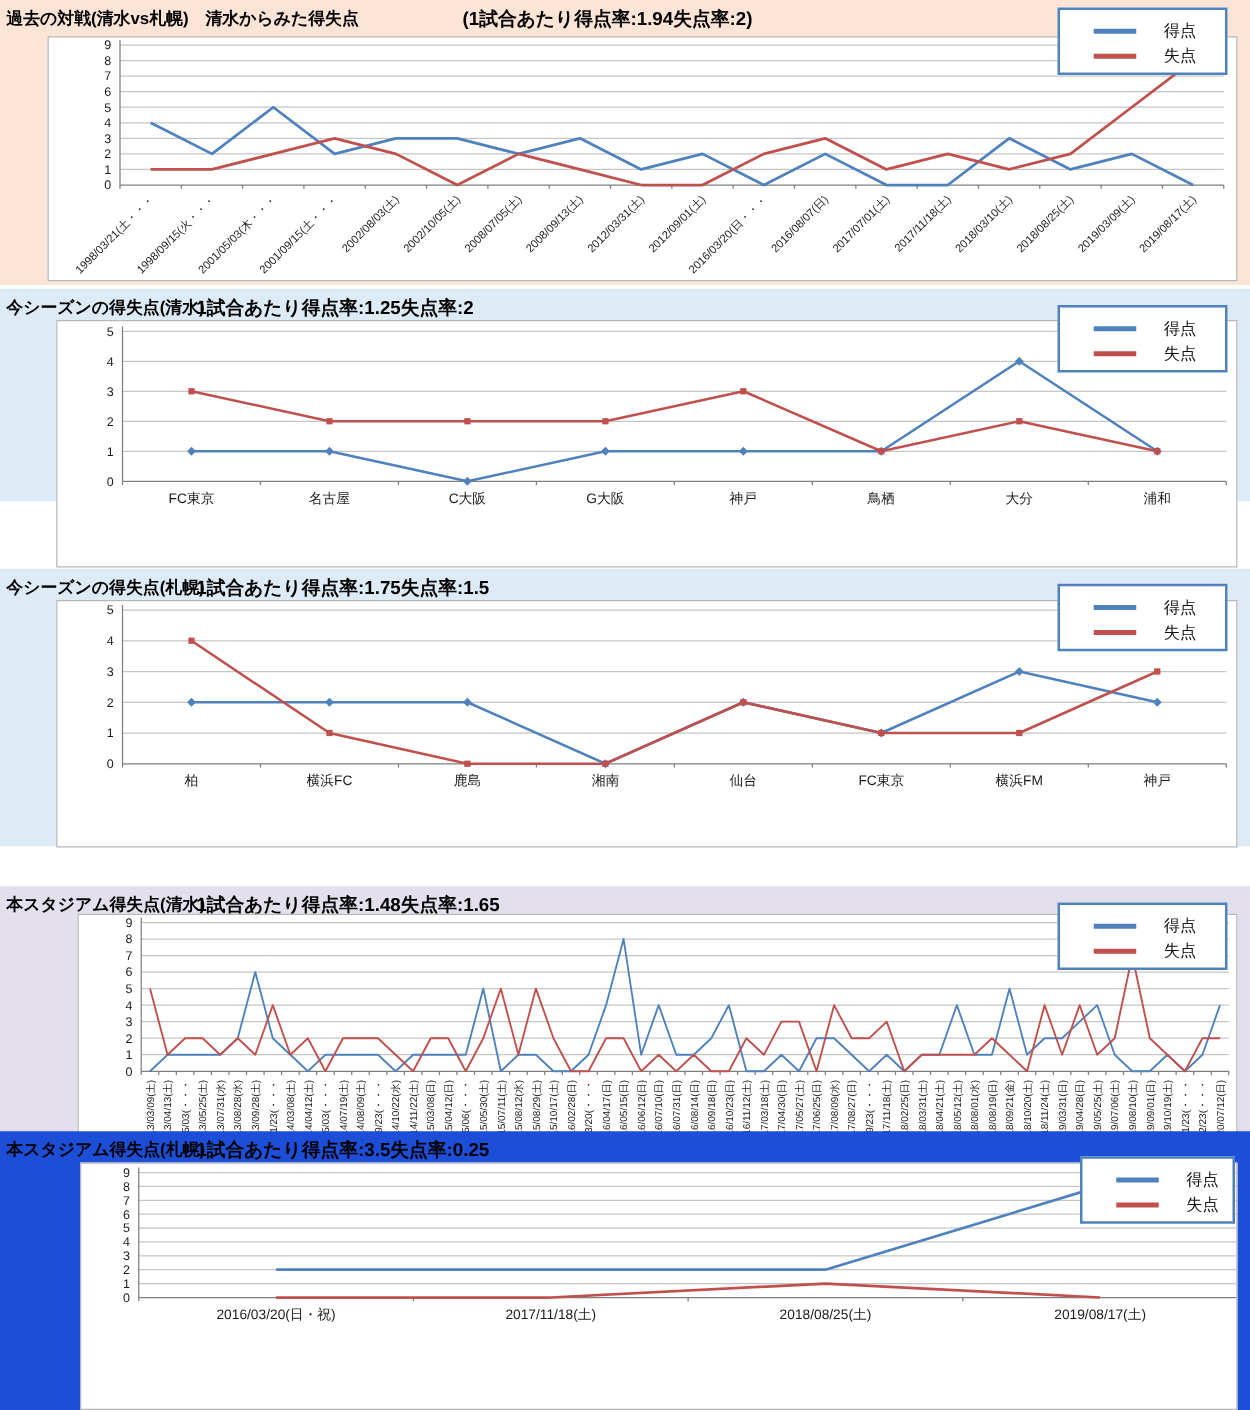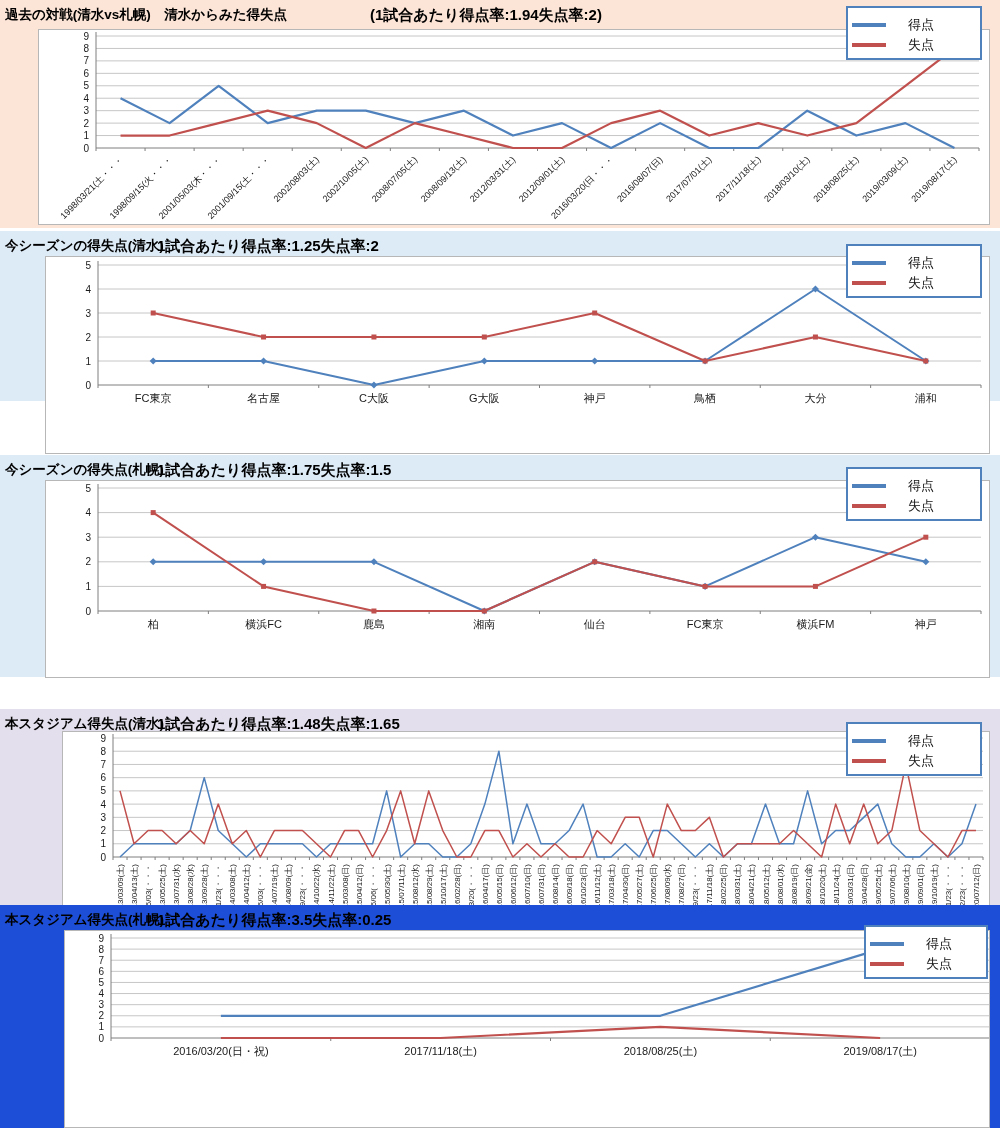--- a/index.html
+++ b/index.html
@@ -20,21 +20,21 @@
   #sec2 .sec-rate,#sec3 .sec-rate,#sec4 .sec-rate,#sec5 .sec-rate{left:157px;}
   .chart-panel{position:absolute;background:#ffffff;border:1px solid #b7b7b7;overflow:hidden;}
   #panel1{left:38px;top:29px;width:950px;height:194px;}
   #panel2{left:45px;top:25px;width:943px;height:196px;}
   #panel3{left:45px;top:25px;width:943px;height:196px;}
   #panel4{left:62px;top:22px;width:926px;height:202px;}
   #panel5{left:64px;top:25px;width:924px;height:196px;}
   .legend{
     position:absolute;background:#fff;border:2px solid #4f81bd;
     width:136px;height:54px;z-index:5;box-sizing:border-box;
-    padding:7px 0 0 4px;
+    padding:7px 0 0 27px;
   }
   #legend1{left:846px;top:6px;}
   #legend2{left:846px;top:13px;}
   #legend3{left:846px;top:12px;}
   #legend4{left:846px;top:13px;}
   #legend5{left:864px;top:20px;width:124px;}
   .legend-row{display:flex;align-items:center;height:20px;}
   .swatch{width:34px;height:4px;display:inline-block;margin-right:22px;flex:none;}
   .legend-label{font-size:13px;color:#111;white-space:nowrap;}
   svg text{font-family:"Liberation Sans","DejaVu Sans",sans-serif;}

